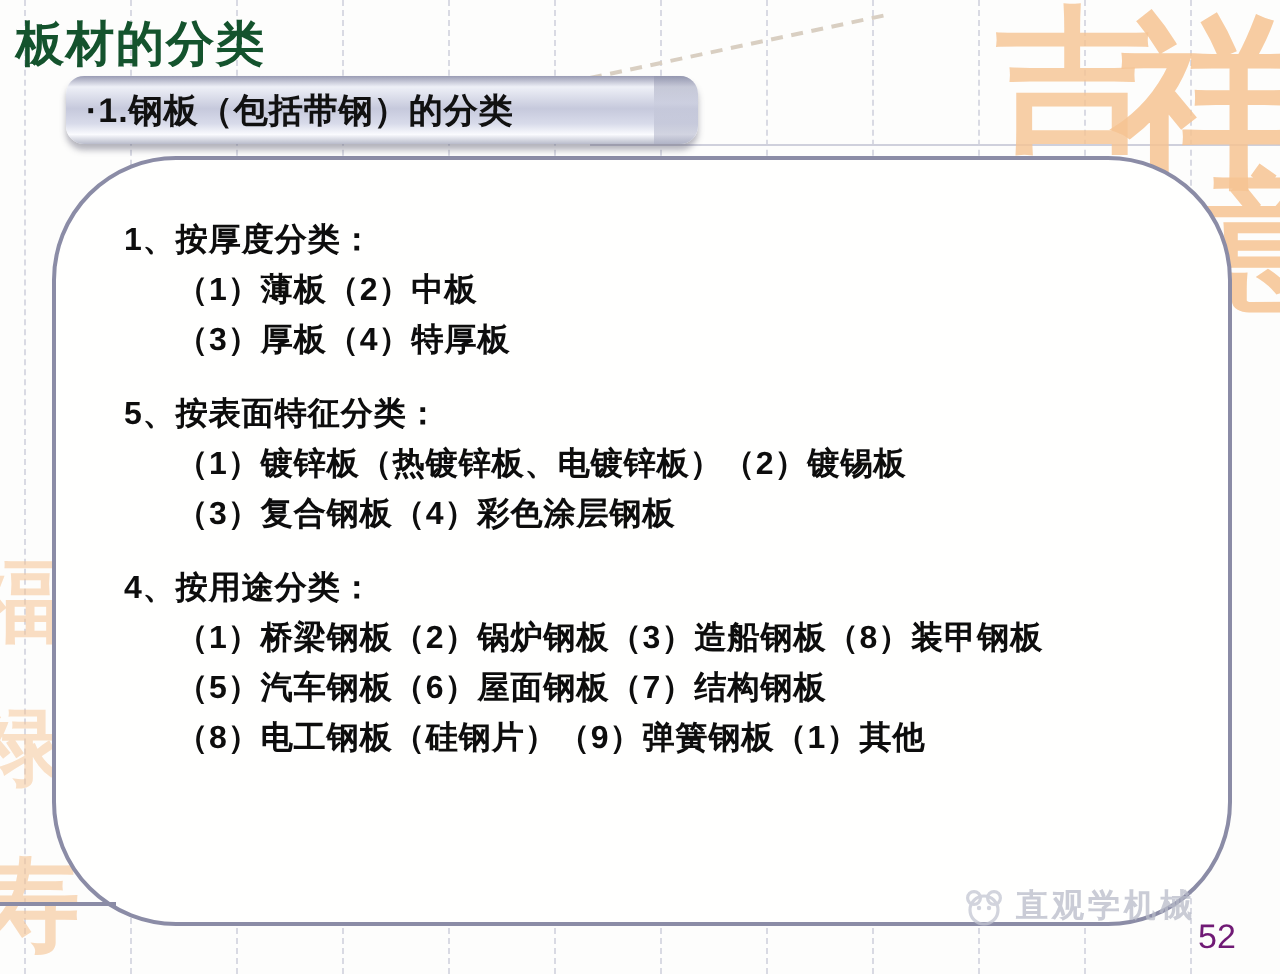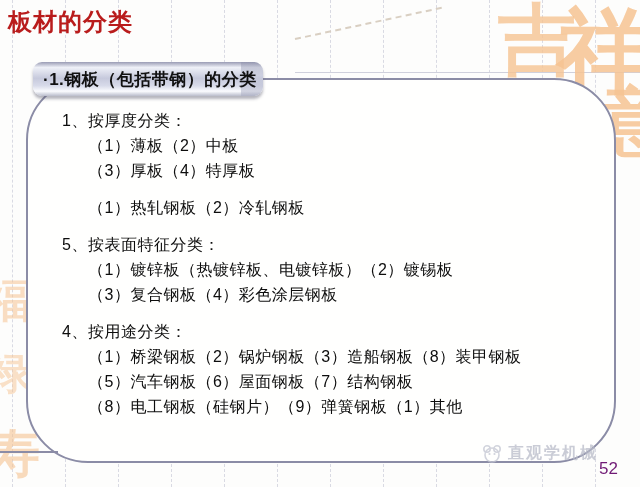--- a/index.html
+++ b/index.html
@@ -41,35 +41,34 @@
   .calli.c2 { left: 558px; top: 6px;  font-size: 92px; }
   .calli.c3 { left: 598px; top: 84px; font-size: 74px; }
   .calli.l1 { left: -16px; top: 278px; font-size: 46px; opacity: .55; }
   .calli.l2 { left: -14px; top: 352px; font-size: 44px; opacity: .5; }
   .calli.l3 { left: -12px; top: 428px; font-size: 52px; opacity: .6; }
   .calli.l4 { left: 150px; top: 424px; font-size: 30px; opacity: .4; }
 
   
   .slide-title {
     position: absolute; left: 8px; top: 6px;
-    font-size: 24px; font-weight: bold; color: #b91c1c;
+    font-size: 24px; font-weight: bold; color: #14532d;
     letter-spacing: 1px; z-index: 3;
   }
 
   
   .subtitle-bar {
-    position: absolute; left: 33px; top: 38px; width: 230px; height: 34px;
+    position: absolute; left: 33px; top: 38px; width: 316px; height: 34px;
     border-radius: 9px;
     background: linear-gradient(180deg,
       #9a9cb4 0%, #eef0f7 16%, #c6c9dc 48%, #d8dbea 70%,
       #fafbfe 86%, #b9bccb 100%);
     box-shadow: 0 3px 3px rgba(90,90,110,0.45);
     display: flex; align-items: center;
     z-index: 3;
-    margin-top: 24px;
   }
   .subtitle-bar::after {
     content: ""; position: absolute; right: 0; top: 0; bottom: 0; width: 22px;
     border-radius: 0 9px 9px 0;
     background: linear-gradient(180deg, #8f92ab 0%, #c9ccdd 40%, #a9acc2 100%);
     opacity: .55;
   }
   .subtitle-text {
     font-size: 17px; font-weight: bold; color: #111;
     padding-left: 10px; letter-spacing: .5px; white-space: nowrap; z-index: 1;
@@ -88,21 +87,21 @@
     background: #8b8ca6; z-index: 1;
   }
   .panel-body {
     position: absolute; left: 26px; top: 78px; width: 590px; height: 385px;
     padding: 30px 24px 0 36px;
     z-index: 2;
   }
   .section { margin-top: 12px; }
   .section:first-child { margin-top: 0; }
   .sec-heading, .sec-line {
-    font-size: 16px; font-weight: normal; color: #0d0d0d;
+    font-size: 16px; font-weight: bold; color: #0d0d0d;
     line-height: 25px; letter-spacing: .5px; white-space: nowrap;
   }
   .sec-line { padding-left: 26px; }
 
   
   .watermark {
     position: absolute; left: 480px; top: 443px;
     display: flex; align-items: center; gap: 4px;
     z-index: 4; opacity: .75; justify-content: center;
   }
@@ -151,21 +150,20 @@
 <div class="panel"></div>
 <div class="panel-tail"></div>
 
 <div class="panel-body">
   <div class="section">
     <div class="sec-heading">1、按厚度分类：</div>
     <div class="sec-line">（1）薄板（2）中板</div>
     <div class="sec-line">（3）厚板（4）特厚板</div>
   </div>
   <div class="section">
-    <div class="sec-line">（1）热轧钢板（2）冷轧钢板</div>
   </div>
   <div class="section">
     <div class="sec-heading">5、按表面特征分类：</div>
     <div class="sec-line">（1）镀锌板（热镀锌板、电镀锌板）（2）镀锡板</div>
     <div class="sec-line">（3）复合钢板（4）彩色涂层钢板</div>
   </div>
   <div class="section">
     <div class="sec-heading">4、按用途分类：</div>
     <div class="sec-line">（1）桥梁钢板（2）锅炉钢板（3）造船钢板（8）装甲钢板</div>
     <div class="sec-line">（5）汽车钢板（6）屋面钢板（7）结构钢板</div>

